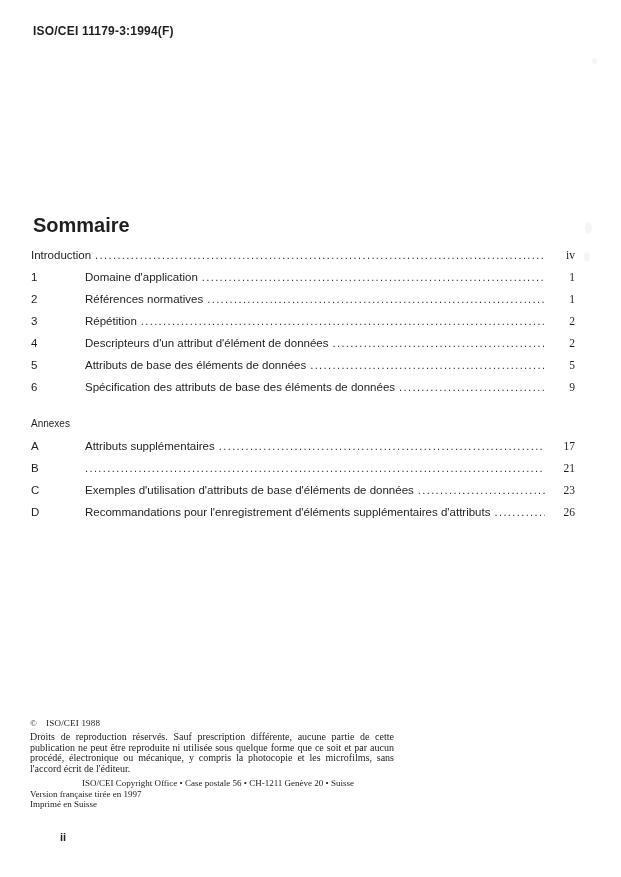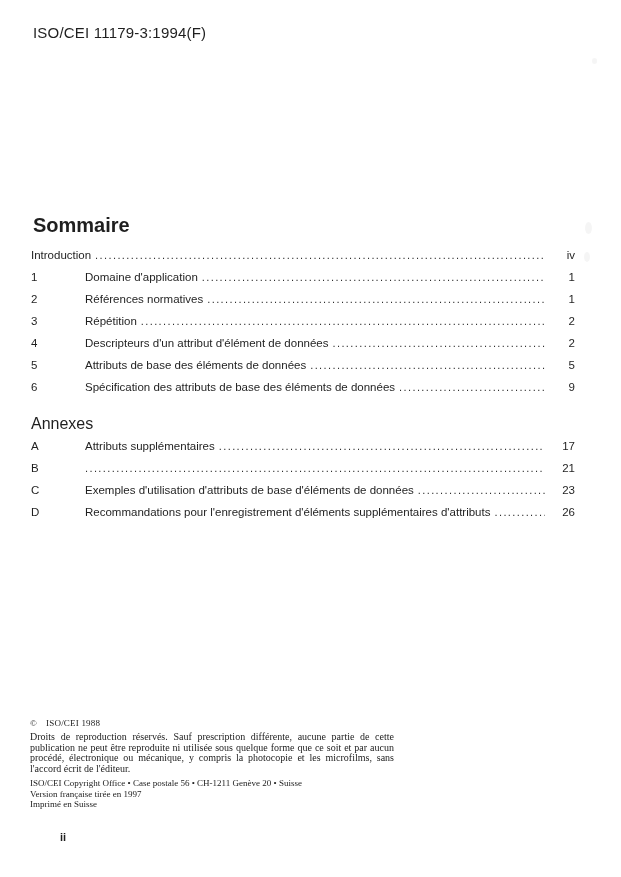--- a/index.html
+++ b/index.html
@@ -16,22 +16,22 @@
     font-family: "Liberation Sans", sans-serif;
     color: #1f1f1f;
     overflow: hidden;
   }
 
   
   .doc-header {
     position: absolute;
     left: 33px;
     top: 24px;
-    font-size: 15px;
-    font-weight: normal;
+    font-size: 12px;
+    font-weight: bold;
     letter-spacing: 0.2px;
   }
 
   
   .toc-title {
     position: absolute;
     left: 33px;
     top: 214px;
     font-size: 20px;
     font-weight: bold;
@@ -68,26 +68,27 @@
   .toc-dots::after {
     content: "...................................................................................................................................................................................................................................................................";
     letter-spacing: 1.4px;
     font-size: 11px;
   }
   .toc-page {
     flex: 0 0 26px;
     width: 26px;
     text-align: right;
     padding-left: 4px;
+    font-family: Liberation Serif, serif;
   }
   .annexes-title {
     margin-top: 15px;
     height: 22px;
     line-height: 22px;
-    font-size: 16px;
+    font-size: 10px;
   }
 
   
   .copyright {
     position: absolute;
     left: 30px;
     top: 718px;
     width: 364px;
     font-family: "Liberation Serif", serif;
     font-size: 9px;
@@ -101,21 +102,23 @@
     display: inline-block;
     margin-right: 9px;
   }
   .copyright-body {
     line-height: 10.5px;
     text-align: justify;
     font-size: 10px;
   }
   .copyright-office {
     margin-top: 4px;
-    line-height: 10.5px;
+    margin-left: 12px;
+    line-height: 10.5px;
+    text-align: center;
   }
   .copyright-edition {
     margin-left: 0;
     line-height: 10.5px;
   }
   .copyright-printed {
     line-height: 10.5px;
   }
 
   

